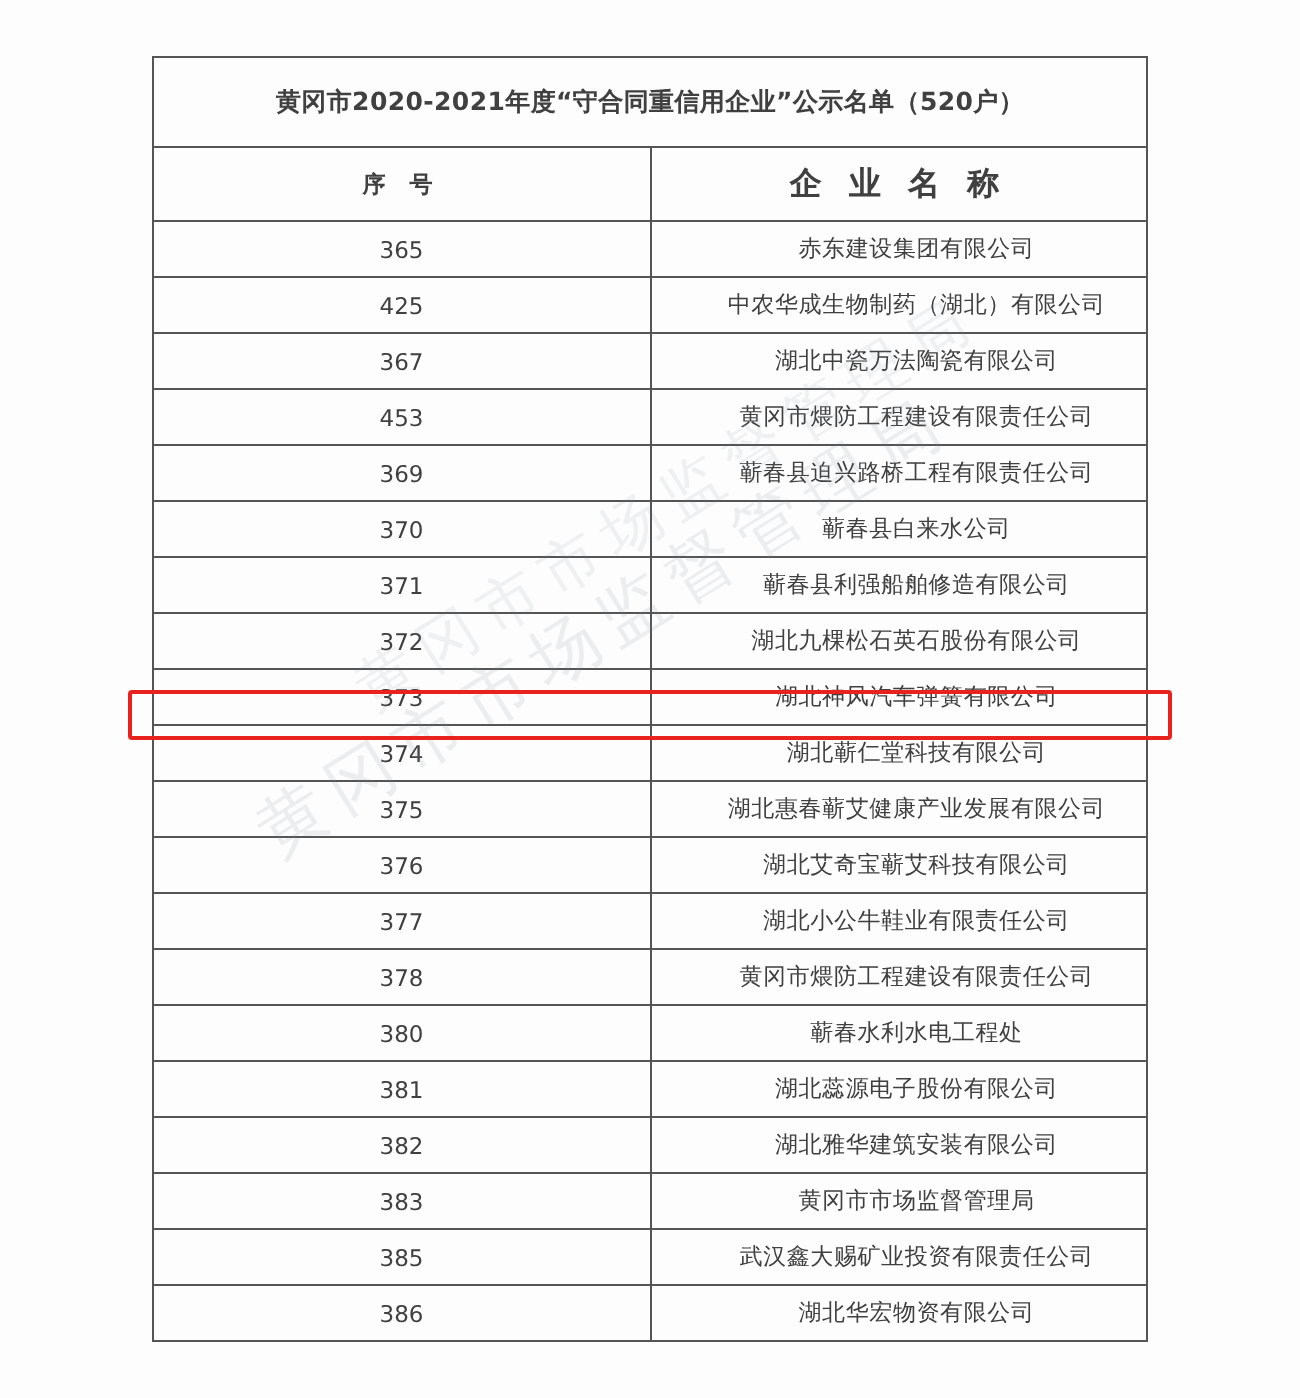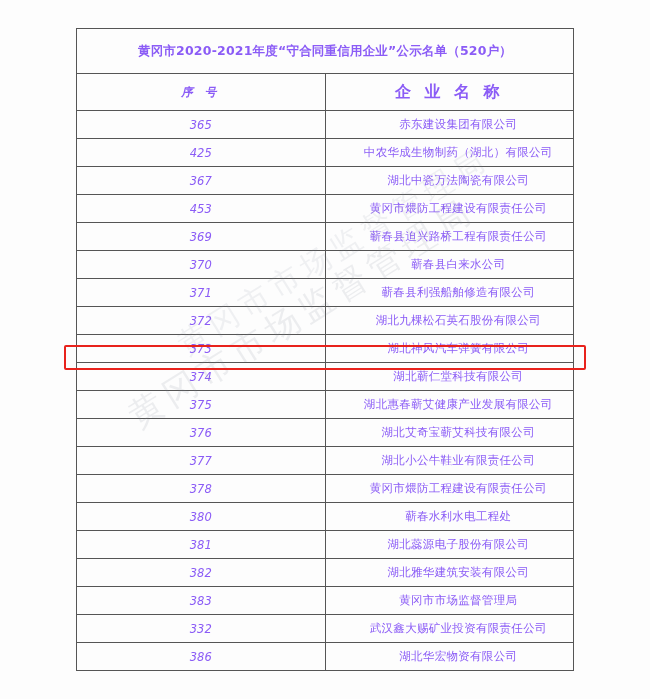--- a/index.html
+++ b/index.html
@@ -59,21 +59,21 @@
     table-layout: fixed;
     background: transparent;
   }
 
   table.doc td {
     border: 1px solid #ararar;
     border: 1px solid #555;
     text-align: center;
     vertical-align: middle;
     font-family: "DejaVu Sans", "Liberation Sans", sans-serif;
-    color: #8b5cf6;
+    color: #404040;
   }
 
   td.title-cell {
     height: 38px;
     font-size: 12.5px;
     font-weight: bold;
     letter-spacing: 0.2px;
     padding: 3px 6px;
   }
 
@@ -82,21 +82,20 @@
     font-size: 16px;
     font-weight: bold;
     letter-spacing: 4px;
   }
 
   td.idx {
     width: 72px;
     height: 25px;
     font-size: 11.5px;
     font-family: "Liberation Sans", sans-serif;
-    font-style: italic;
   }
 
   td.name {
     height: 25px;
     font-size: 11.5px;
     letter-spacing: 0.3px;
     padding-left: 19px;
   }
 
   
@@ -198,21 +197,21 @@
         </tr>
         <tr>
           <td class="idx">382</td>
           <td class="name">湖北雅华建筑安装有限公司</td>
         </tr>
         <tr>
           <td class="idx">383</td>
           <td class="name">黄冈市市场监督管理局</td>
         </tr>
         <tr>
-          <td class="idx">332</td>
+          <td class="idx">385</td>
           <td class="name">武汉鑫大赐矿业投资有限责任公司</td>
         </tr>
         <tr>
           <td class="idx">386</td>
           <td class="name">湖北华宏物资有限公司</td>
         </tr>
 
       </tbody>
     </table>
   </div>

